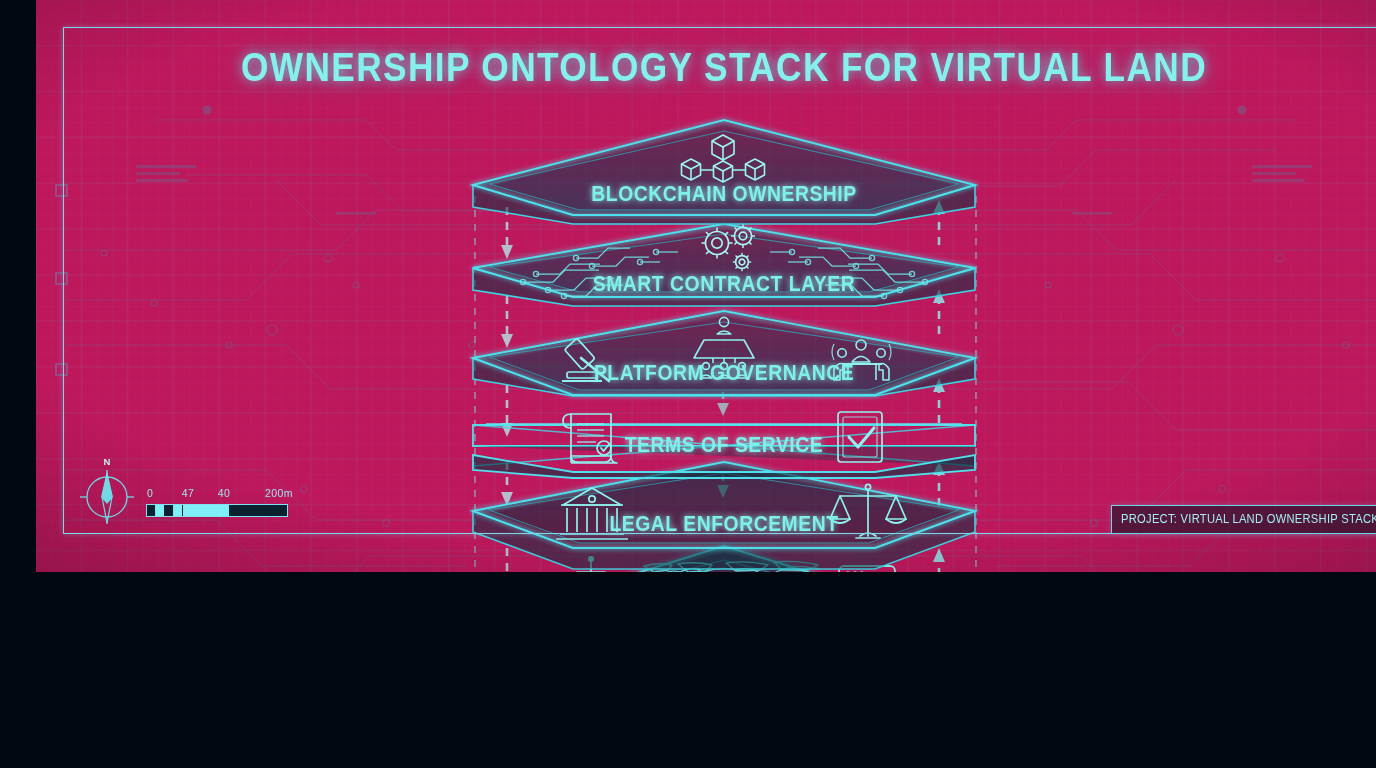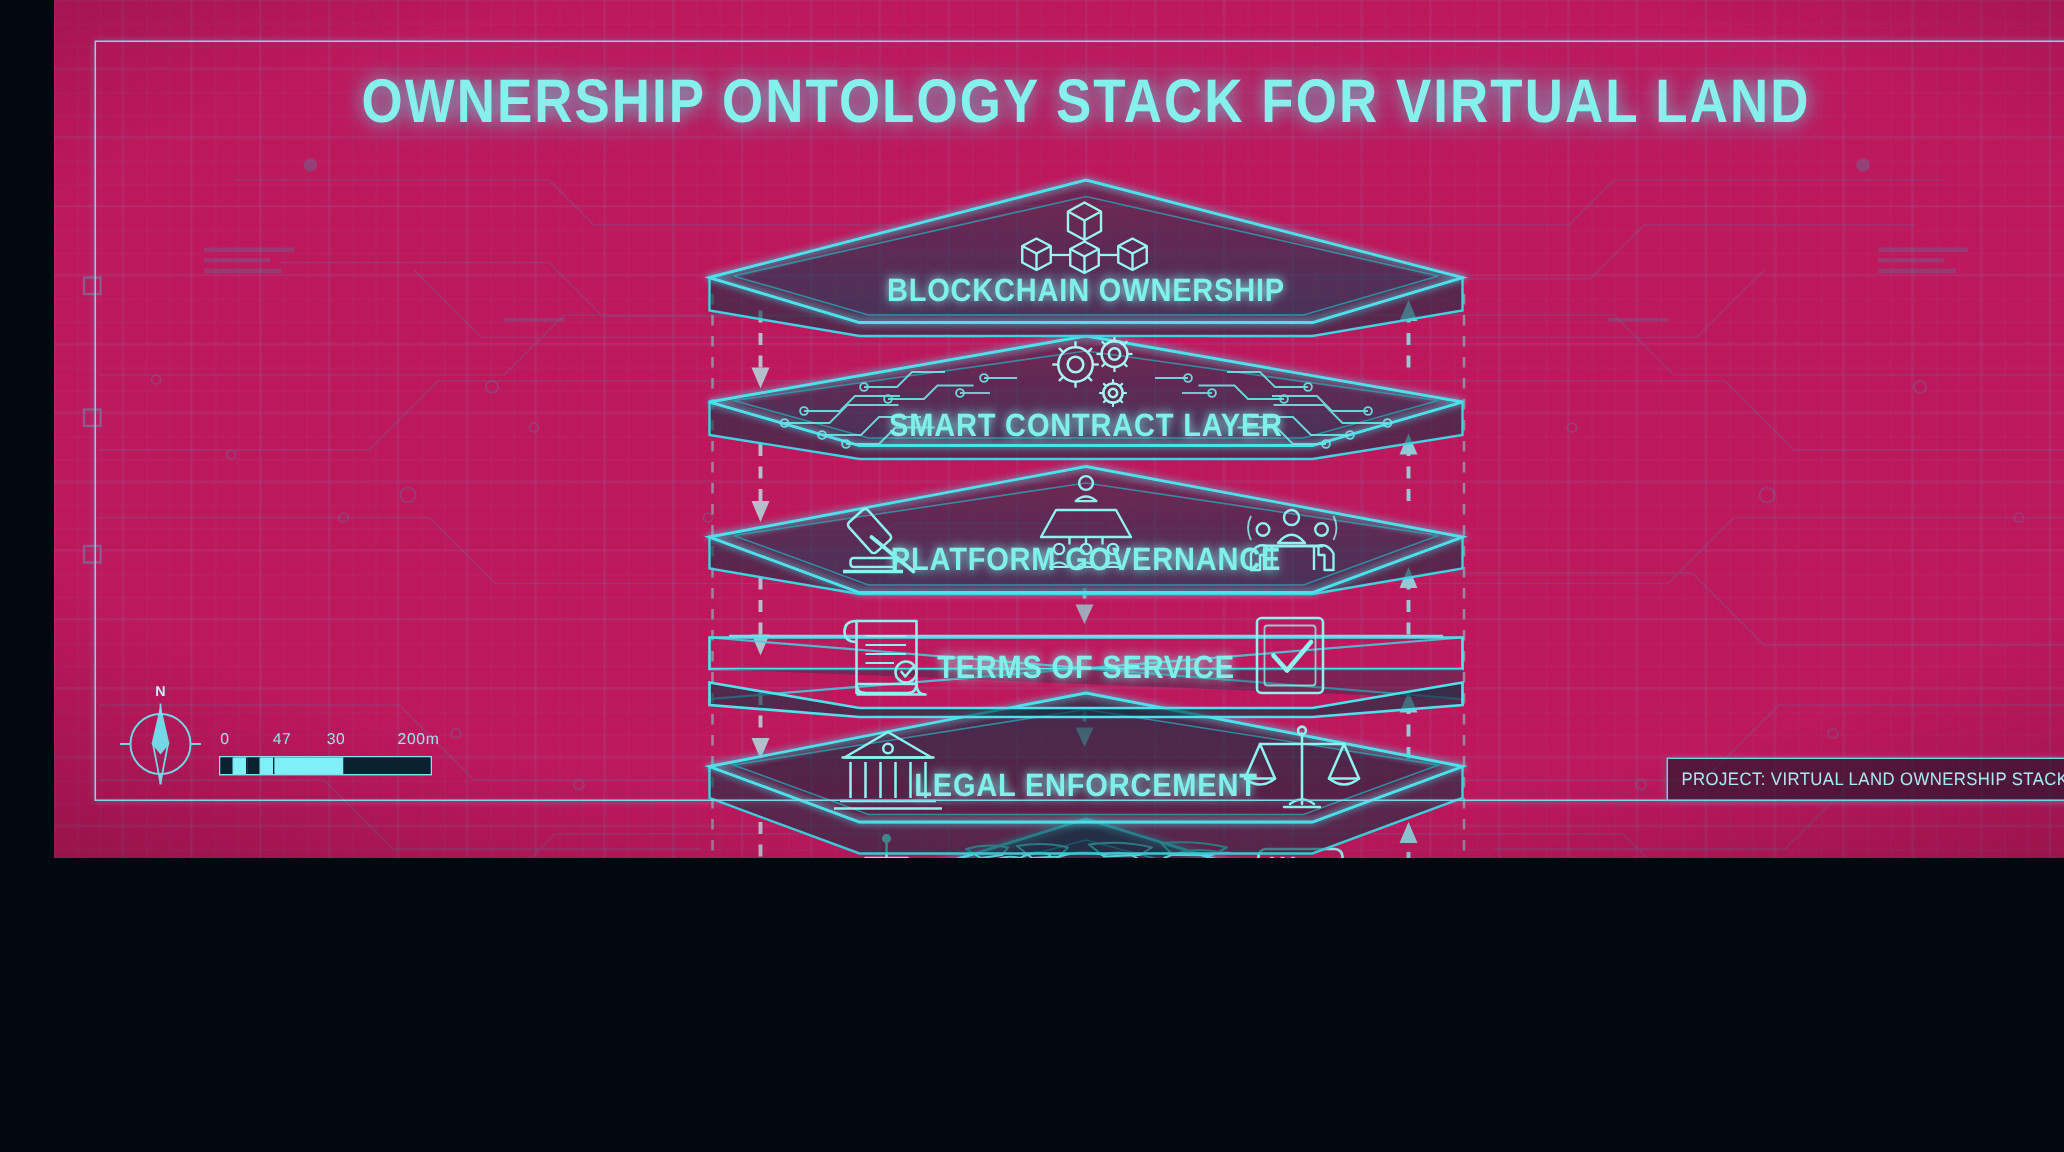--- a/index.html
+++ b/index.html
@@ -579,21 +579,21 @@
       <line x1="51" y1="41" x2="58" y2="41" stroke="#6fd8e4" stroke-width="1.3"></line>
       <polygon points="31,15 37,41 31,47 25,41" fill="#6fe8f2" opacity="0.92"></polygon>
       <polygon points="31,67 36,41 31,47 26,41" fill="none" stroke="#6fd8e4" stroke-width="1.2"></polygon>
     </svg>
   </div>
 
   <div class="scalebar-wrap">
     <div class="scale-labels">
       <span style="left:4px">0</span>
       <span style="left:42px">47</span>
-      <span style="left:78px">30</span>
+      <span style="left:78px">40</span>
       <span style="left:133px">200m</span>
     </div>
     <div class="scale-track">
       <i style="width:8px;background:#0a2230;border-right:1px solid #7fe3f2;"></i>
       <i style="width:8px;background:#7ff0f8;border-right:1px solid #0a2230;"></i>
       <i style="width:8px;background:#0a2230;border-right:1px solid #7fe3f2;"></i>
       <i style="width:8px;background:#7ff0f8;border-right:1px solid #0a2230;"></i>
       <i style="flex:0 0 46px;background:#7ff0f8;"></i>
       <i style="flex:1;background:#0a2230;"></i>
     </div>

